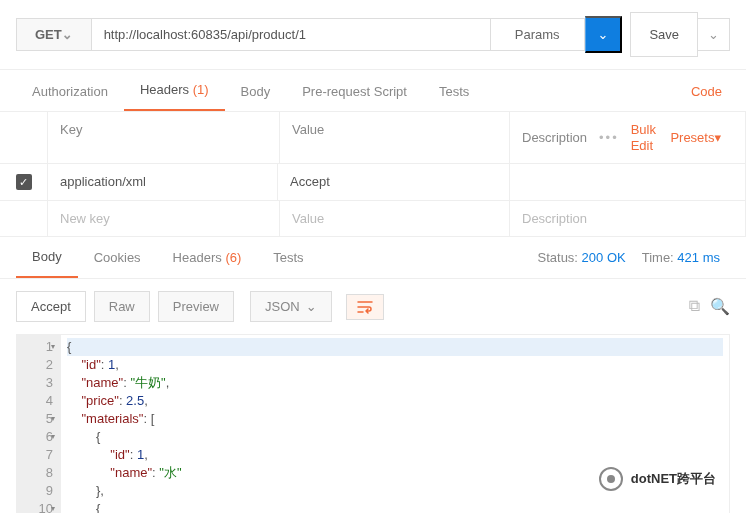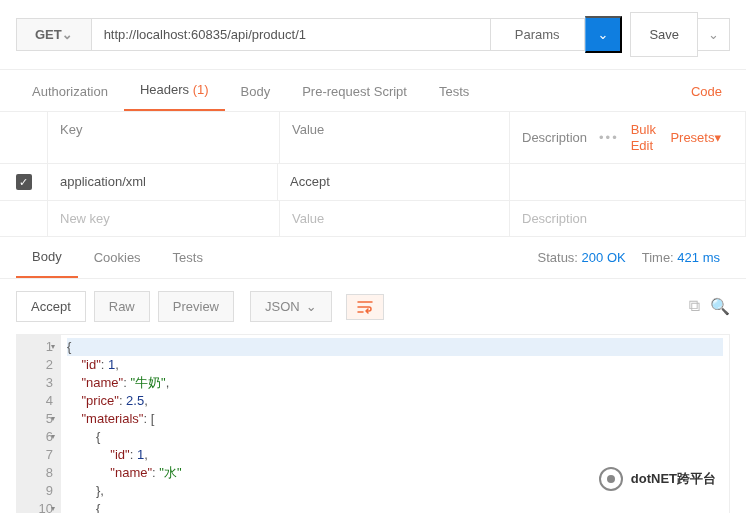--- a/index.html
+++ b/index.html
@@ -117,20 +117,24 @@
     <div class="hdr-cell hdr-checkbox"></div>
     <div class="hdr-cell hdr-key">New key</div>
     <div class="hdr-cell hdr-val">Value</div>
     <div class="hdr-cell hdr-desc">Description</div>
   </div>
 </div>
 
 <div class="resp-tabs">
   <div class="resp-tab active">Body</div>
   <div class="resp-tab">Cookies</div>
+  <div class="resp-tab">
+    <span>Headers</span>
+    <span class="count">(6)</span>
+  </div>
   <div class="resp-tab">Tests</div>
   <div class="resp-meta">
     <div>
       <span>Status:</span>
       <span class="val">200 OK</span>
     </div>
     <div>
       <span>Time:</span>
       <span class="val">421 ms</span>
     </div>

